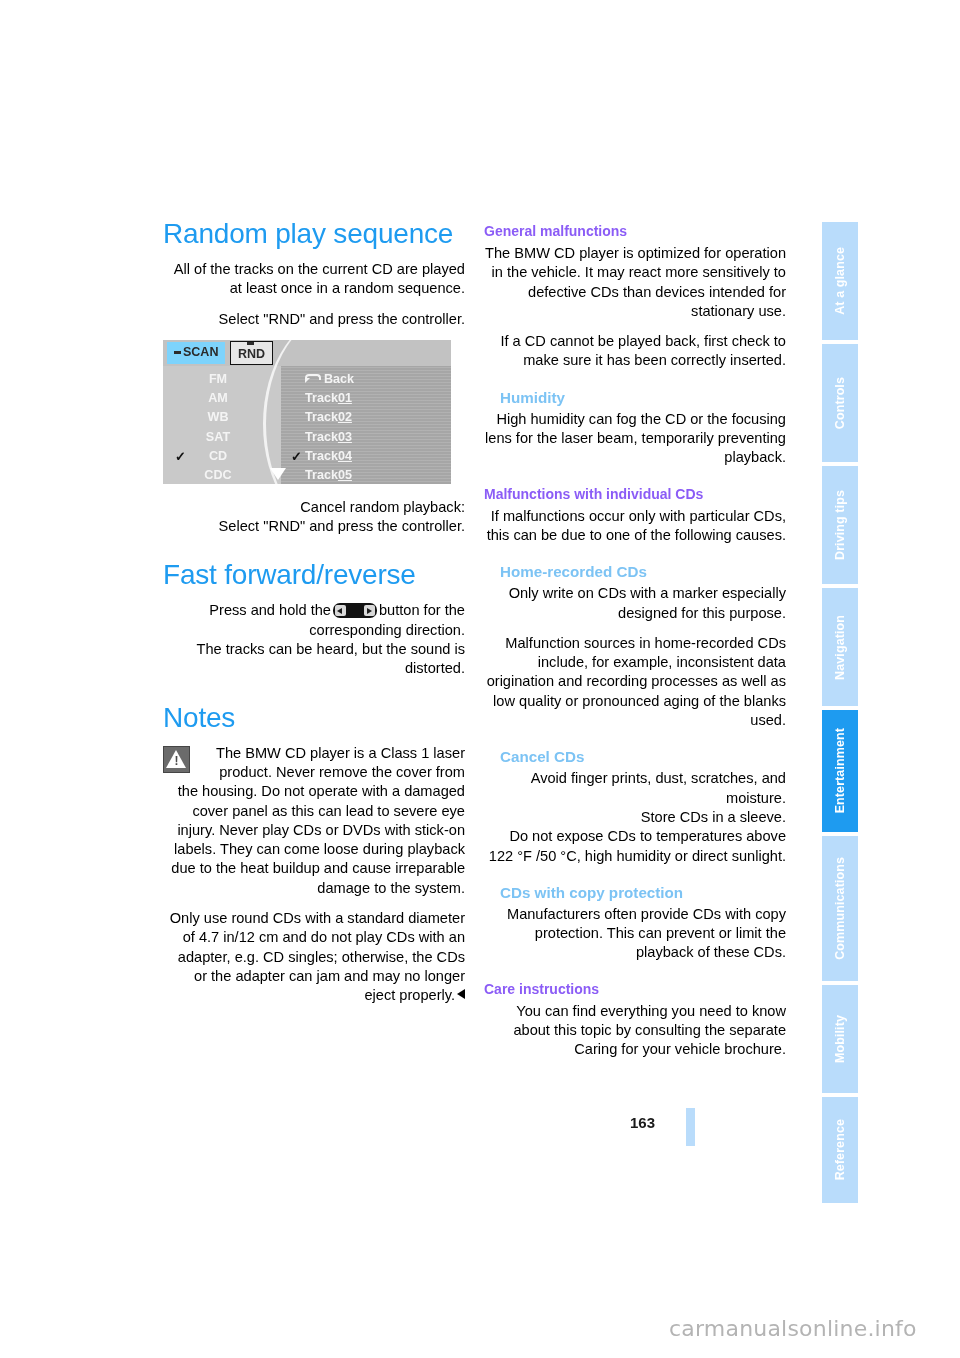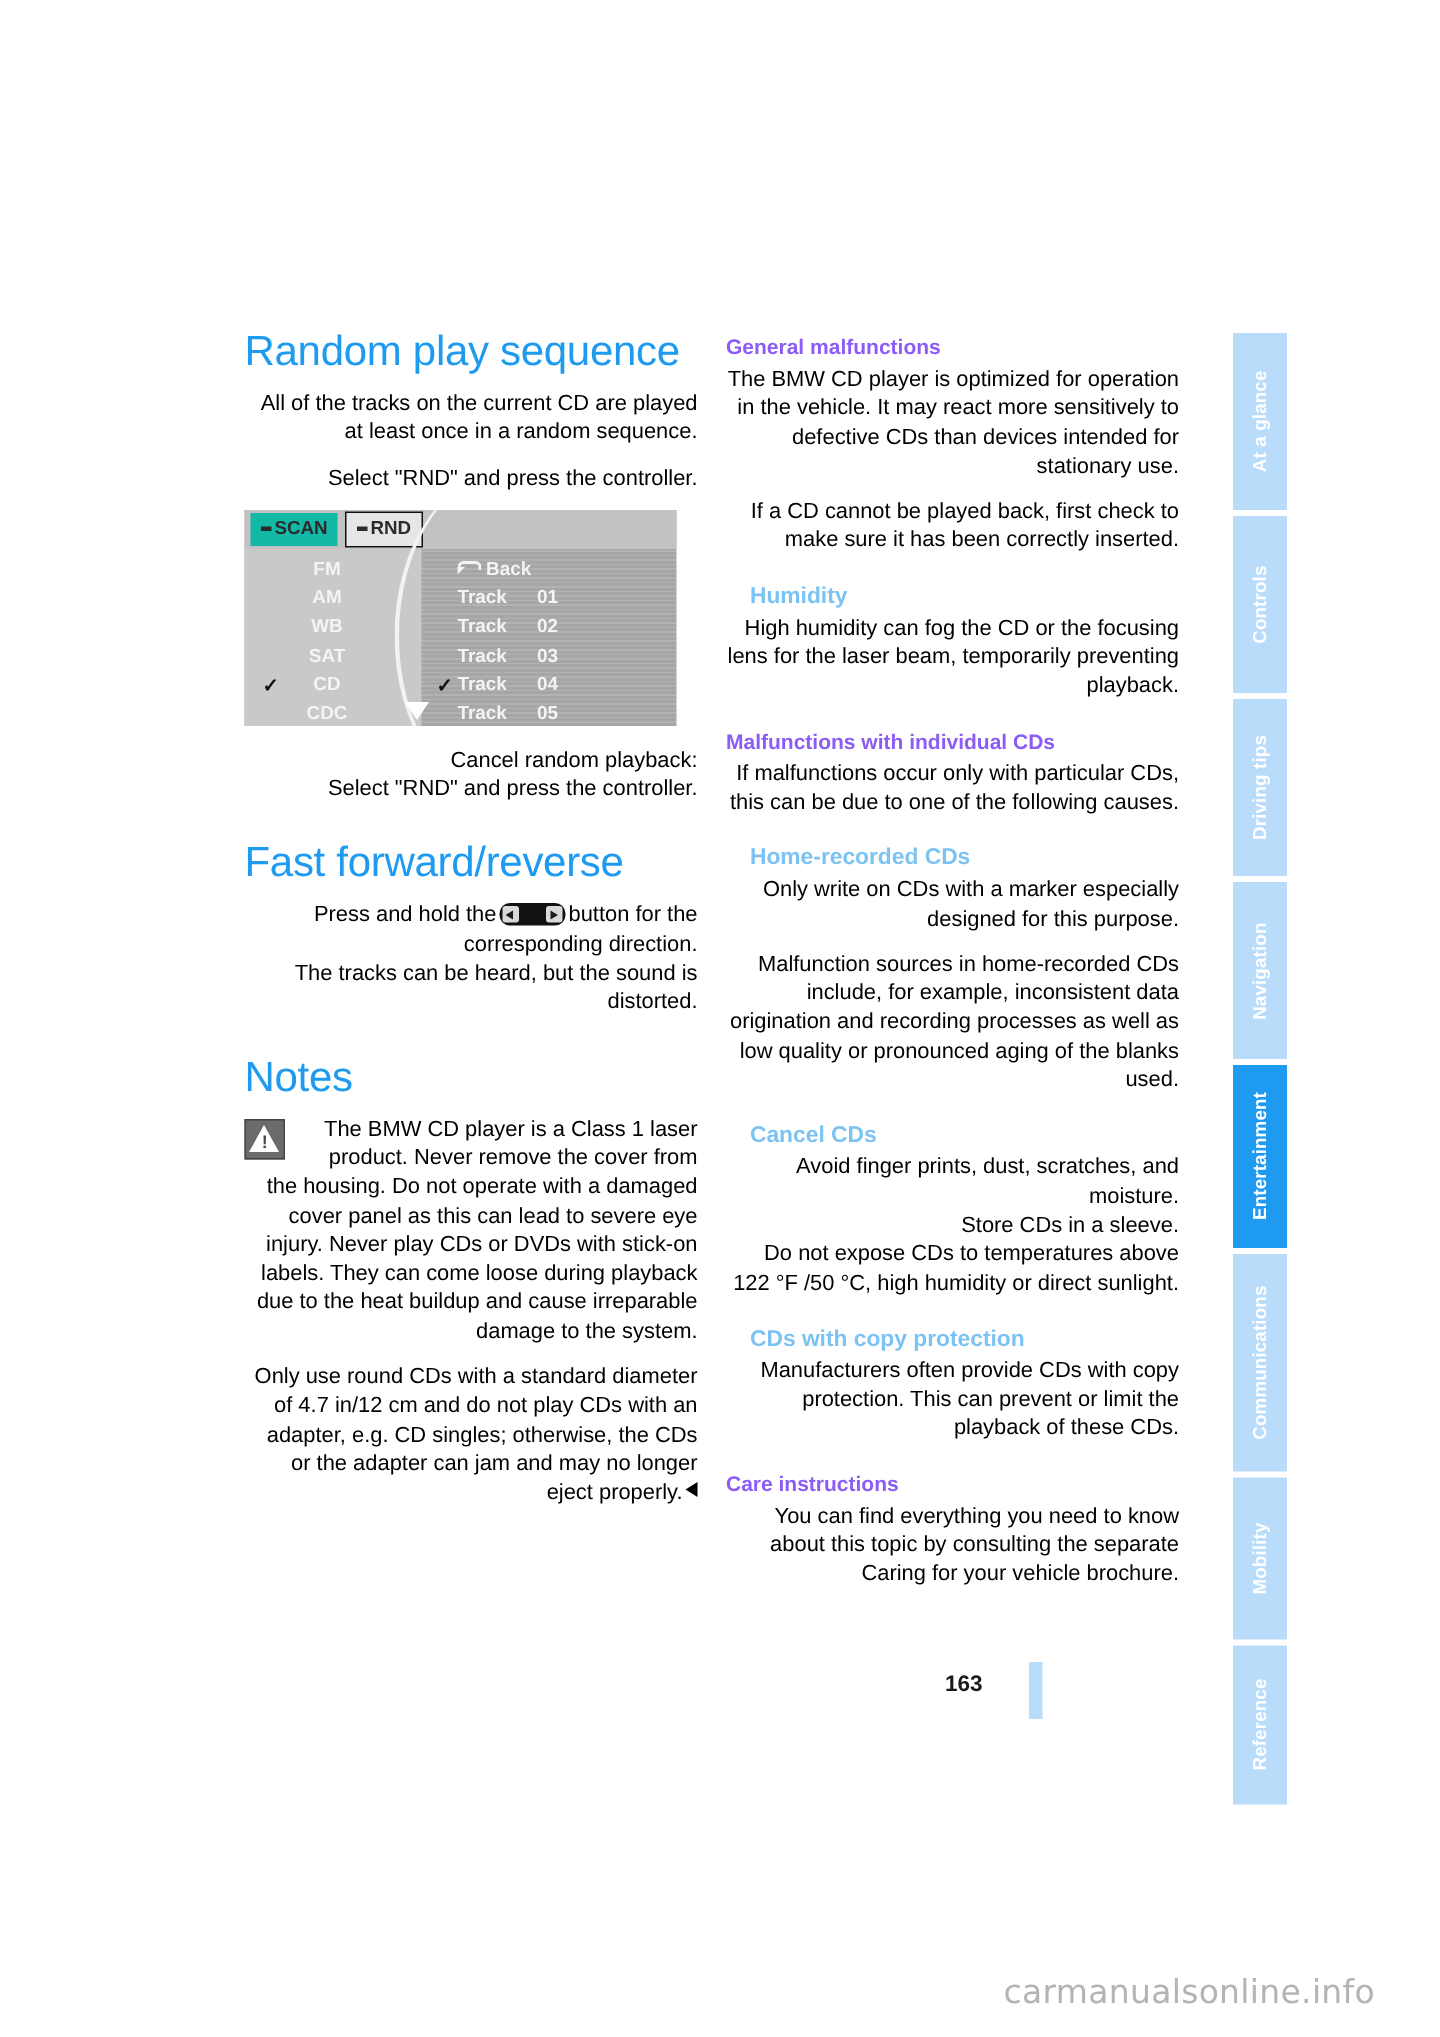--- a/index.html
+++ b/index.html
@@ -177,22 +177,22 @@
     font-weight:bold;
     padding:0 7px;
   }
   .fig-tab .mini{
     display:inline-block;
     width:7px;height:3px;
     background:#2b2b2b;
     margin-right:2px;
     vertical-align:5px;
   }
-  .fig-tab.scan{ left:4px; background:#14b8a6; }
-  .fig-tab.rnd{ left:67px; background:#e6e6e6; border:1.6px solid #111; top:1px; height:22px;}
+  .fig-tab.scan{ left:4px; background:#7dd3fc; }
+  .fig-tab.rnd{ left:67px; background:#e6e6e6; border:1.6px solid #111; top:1px; height:22px;flex-direction:column;}
   .fig-leftcol{
     position:absolute;left:0;top:26px;
     width:118px;bottom:0;
     background:#c9c9c9;
   }
   .fig-curve{
     position:absolute;
     left:100px;top:-26px;
     width:150px;height:220px;
     border-radius:50%;
@@ -219,21 +219,21 @@
   .fig-list.trk{ left:142px; }
   .fig-row{ position:relative; white-space:nowrap; }
   .fig-row .chk{
     position:absolute;
     left:-14px;top:0;
     color:#111;
     font-size:13px;
     font-weight:bold;
   }
   .fig-list.src .fig-row .chk{ left:12px; }
-  .fig-row .num{ display:inline-block; margin-left:20px; }
+  .fig-row .num{ display:inline-block; margin-left:0;text-decoration:underline; }
   .fig-back-icon{
     display:inline-block;
     width:13px;height:9px;
     position:relative;
     margin-right:6px;
     vertical-align:0px;
   }
   .fig-back-icon:before{
     content:"";position:absolute;
     left:0;top:0;width:12px;height:4px;

